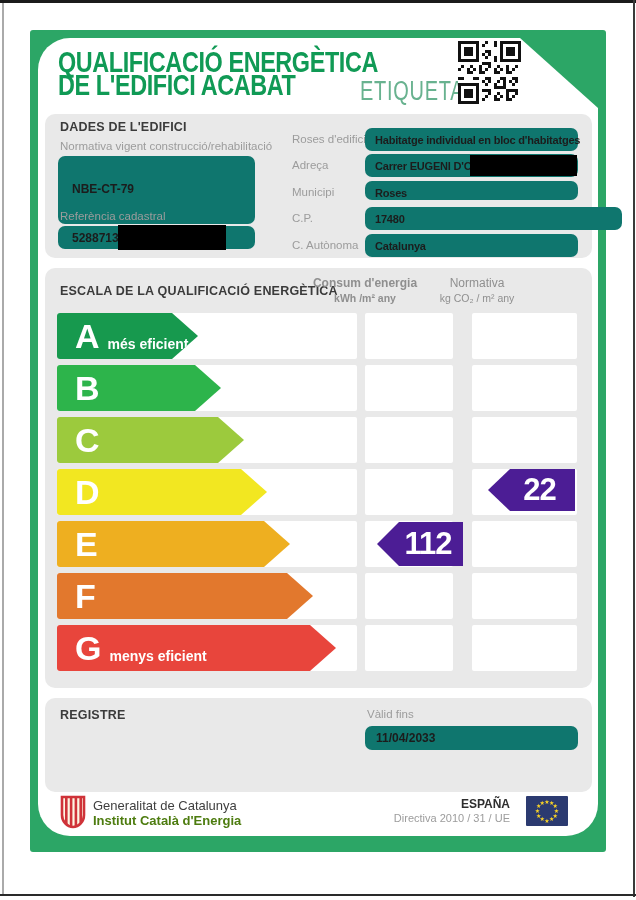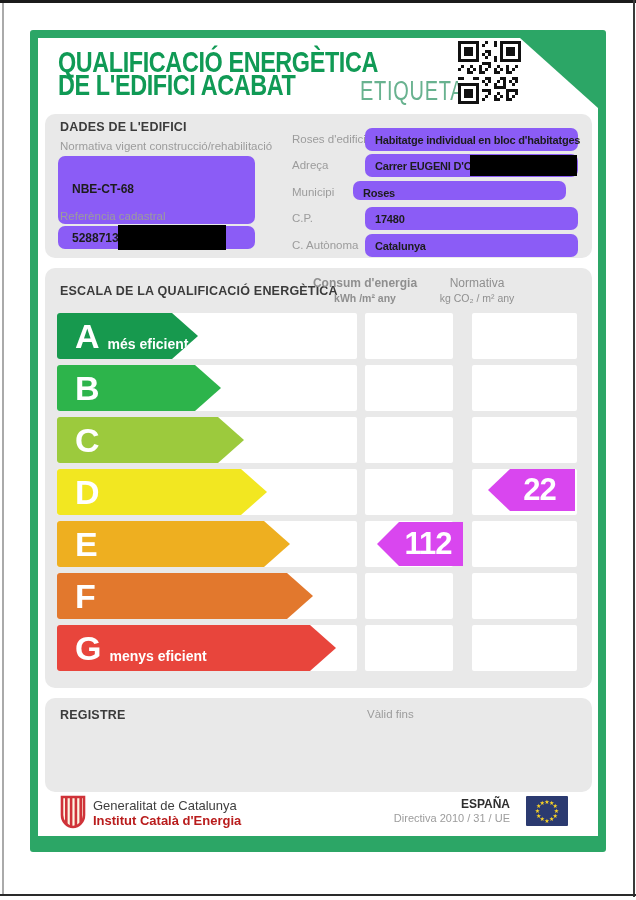--- a/index.html
+++ b/index.html
@@ -5,58 +5,58 @@
   html,body{margin:0;padding:0;background:#fff;}
   .page{position:relative;width:636px;height:900px;background:#fff;overflow:hidden;
         font-family:"Liberation Sans", sans-serif;}
   
   .edge-top{position:absolute;left:0;top:0;width:636px;height:3px;background:#1b1b1b;}
   .edge-left{position:absolute;left:2px;top:3px;width:2px;height:893px;background:#aaa;}
   .edge-right{position:absolute;right:1px;top:0;width:2px;height:897px;background:#3a3a3a;}
   .edge-bottom{position:absolute;left:0;top:894px;width:636px;height:2px;background:#2a2a2a;}
 
   .frame{position:absolute;left:30px;top:30px;width:576px;height:822px;background:#2ca666;border-radius:3px;}
-  .content{position:absolute;left:8px;top:8px;width:560px;height:798px;background:#fff;}
+  .content{position:absolute;left:8px;top:8px;width:560px;height:798px;background:#fff;border-radius:32px;}
   .corner-triangle{position:absolute;right:0;top:0;width:78px;height:70px;background:#2ca666;
         clip-path:polygon(0 0,100% 0,100% 100%);}
 
   
   .title{position:absolute;left:20px;top:12px;color:#109a55;font-weight:bold;font-size:30px;
          line-height:23px;transform:scaleX(.78);transform-origin:left top;white-space:nowrap;letter-spacing:-.5px;}
   .etiqueta{position:absolute;left:322px;top:38px;color:#68b28f;font-size:27px;font-weight:normal;
          transform:scaleX(.74);transform-origin:left top;letter-spacing:1px;white-space:nowrap;}
   .qr{position:absolute;left:420px;top:3px;width:63px;height:63px;background:#fff;}
 
   
   .panel{position:absolute;left:7px;width:547px;background:#e9e9e9;border-radius:10px;}
   .panel-title{position:absolute;left:15px;font-size:12.5px;font-weight:bold;color:#3b3b3b;letter-spacing:.2px;}
   .lbl{position:absolute;font-size:11.5px;color:#9c9c9c;}
-  .box{position:absolute;background:#8b5cf6;border-radius:7px;}
+  .box{position:absolute;background:#0f766e;border-radius:7px;}
   .val{font-size:11px;font-weight:bold;color:#1c1c1c;white-space:nowrap;}
   .redact{position:absolute;background:#000;}
 
   
   .colhead{position:absolute;top:8px;width:120px;text-align:center;color:#8f8f8f;font-size:12px;line-height:15px;}
   .colhead .units{font-size:10.5px;}
   .scale-row{position:absolute;left:0;width:547px;height:46px;}
   .strip{position:absolute;left:12px;top:0;width:300px;height:46px;background:#fff;border-radius:2px;}
   .cell{position:absolute;top:0;height:46px;background:#fff;border-radius:2px;}
   .cell.consum{left:320px;width:88px;}
   .cell.emiss{left:427px;width:105px;}
   .arrow{position:absolute;left:12px;top:0;height:46px;border-radius:3px 0 0 3px;display:flex;align-items:center;
          clip-path:polygon(0 0,calc(100% - 26px) 0,100% 50%,calc(100% - 26px) 100%,0 100%);}
   .arrow .letter{font-size:34px;font-weight:bold;color:#fff;line-height:1;margin-left:18px;}
   .arrow .note{font-size:14px;font-weight:bold;color:#fff;margin-left:8px;align-self:flex-end;margin-bottom:7px;white-space:nowrap;}
-  .badge{position:absolute;background:#d946ef;display:flex;align-items:center;justify-content:center;
+  .badge{position:absolute;background:#4c1d95;display:flex;align-items:center;justify-content:center;
          clip-path:polygon(0 50%,22px 0,100% 0,100% 100%,22px 100%);}
   .badge span{color:#fff;font-weight:bold;font-size:31px;letter-spacing:-1px;padding-left:16px;}
 
   
   .foot-txt1{position:absolute;left:55px;top:760px;font-size:13px;color:#3f3f3f;}
-  .foot-txt2{position:absolute;left:55px;top:775px;font-size:13px;font-weight:bold;color:#b91c1c;}
+  .foot-txt2{position:absolute;left:55px;top:775px;font-size:13px;font-weight:bold;color:#4d7c0f;}
   .espana{position:absolute;left:300px;top:759px;width:172px;text-align:right;font-size:12px;font-weight:bold;color:#2e2e2e;}
   .directiva{position:absolute;left:300px;top:774px;width:172px;text-align:right;font-size:11px;color:#9c9c9c;}
   .euflag{position:absolute;left:488px;top:758px;width:42px;height:30px;background:#2b3a70;border-radius:1px;}
   .euflag .star{position:absolute;color:#f8d227;font-size:6px;line-height:6px;transform:translate(-50%,-50%);}
   .shield{position:absolute;left:22px;top:757px;width:26px;height:36px;}
 </style>
 </head>
 <body>
 
 <div class="page">
@@ -172,43 +172,43 @@
           <rect x="36" y="57" width="3" height="3"></rect>
           <rect x="39" y="57" width="3" height="3"></rect>
           <rect x="48" y="57" width="3" height="3"></rect>
           <rect x="51" y="57" width="3" height="3"></rect>
         </svg>
 
       <div class="panel" style="top:76px;height:144px;">
         <div class="panel-title" style="top:6px;">DADES DE L'EDIFICI</div>
         <div class="lbl" style="left:15px;top:26px;">Normativa vigent construcció/rehabilitació</div>
         <div class="box" style="left:13px;top:42px;width:197px;height:68px;">
-          <div class="val" style="position:absolute;left:14px;top:26px;font-size:12px;">NBE-CT-68</div>
+          <div class="val" style="position:absolute;left:14px;top:26px;font-size:12px;">NBE-CT-79</div>
         </div>
         <div class="lbl" style="left:15px;top:96px;text-align:center;">Referència cadastral</div>
         <div class="box" style="left:13px;top:112px;width:197px;height:23px;">
           <div class="val" style="position:absolute;left:14px;top:5px;font-size:12px;">5288713EG</div>
           <div class="redact" style="left:60px;top:-1px;width:108px;height:25px;"></div>
         </div>
         <div id="building-fields">
             <div class="lbl" style="left: 247px; top: 19px;">Roses d'edifici</div>
             <div class="box" style="left: 320px; top: 14px; width: 213px; height: 23px;">
               <div class="val" style="position: absolute; left: 10px; top: 6px; letter-spacing: -0.2px;">Habitatge individual en bloc d'habitatges</div>
             </div>
             <div class="lbl" style="left: 247px; top: 45.4px;">Adreça</div>
             <div class="box" style="left: 320px; top: 40.4px; width: 213px; height: 23px;">
               <div class="val" style="position: absolute; left: 10px; top: 6px; letter-spacing: -0.2px;">Carrer EUGENI D'ORS</div>
               <div class="redact" style="left: 105px; top: 1px; width: 107px; height: 21px;"></div>
             </div>
             <div class="lbl" style="left: 247px; top: 71.8px;">Municipi</div>
-            <div class="box" style="left: 308px; top: 66.8px; width: 213px; height: 19px;">
+            <div class="box" style="left: 320px; top: 66.8px; width: 213px; height: 19px;">
               <div class="val" style="position: absolute; left: 10px; top: 6px; letter-spacing: -0.2px;">Roses</div>
             </div>
             <div class="lbl" style="left: 247px; top: 98.2px;">C.P.</div>
-            <div class="box" style="left: 320px; top: 93.2px; width: 213px; height: 23px;">
+            <div class="box" style="left: 320px; top: 93.2px; width: 213px; height: 23px; padding-left: 44px;">
               <div class="val" style="position: absolute; left: 10px; top: 6px; letter-spacing: -0.2px;">17480</div>
             </div>
             <div class="lbl" style="left: 247px; top: 124.6px;">C. Autònoma</div>
             <div class="box" style="left: 320px; top: 119.6px; width: 213px; height: 23px;">
               <div class="val" style="position: absolute; left: 10px; top: 6px; letter-spacing: -0.2px;">Catalunya</div>
             </div>
           </div>
       </div>
 
       <div class="panel" style="top:230px;height:420px;">
@@ -287,20 +287,23 @@
                 <span class="letter">G</span>
                 <span class="note">menys eficient</span>
               </div>
             </div>
           </div>
       </div>
 
       <div class="panel" style="top:660px;height:94px;">
         <div class="panel-title" style="top:10px;">REGISTRE</div>
         <div class="lbl" style="left:322px;top:10px;">Vàlid fins</div>
+        <div class="box" style="left:320px;top:28px;width:213px;height:24px;">
+          <div class="val" style="position:absolute;left:11px;top:5px;font-size:12px;">11/04/2033</div>
+        </div>
       </div>
 
       <svg class="shield" viewBox="0 0 26 36">
         <defs>
             <clipPath id="sh">
               <path d="M2 2 H24 V20 a11 12 0 0 1 -22 0 Z"></path>
             </clipPath>
           </defs>
         <path d="M2 2 H24 V20 a11 12 0 0 1 -22 0 Z" fill="#fdf6e3" stroke="#cf3339" stroke-width="2.6"></path>
         <g clip-path="url(#sh)" fill="#cf3339">

